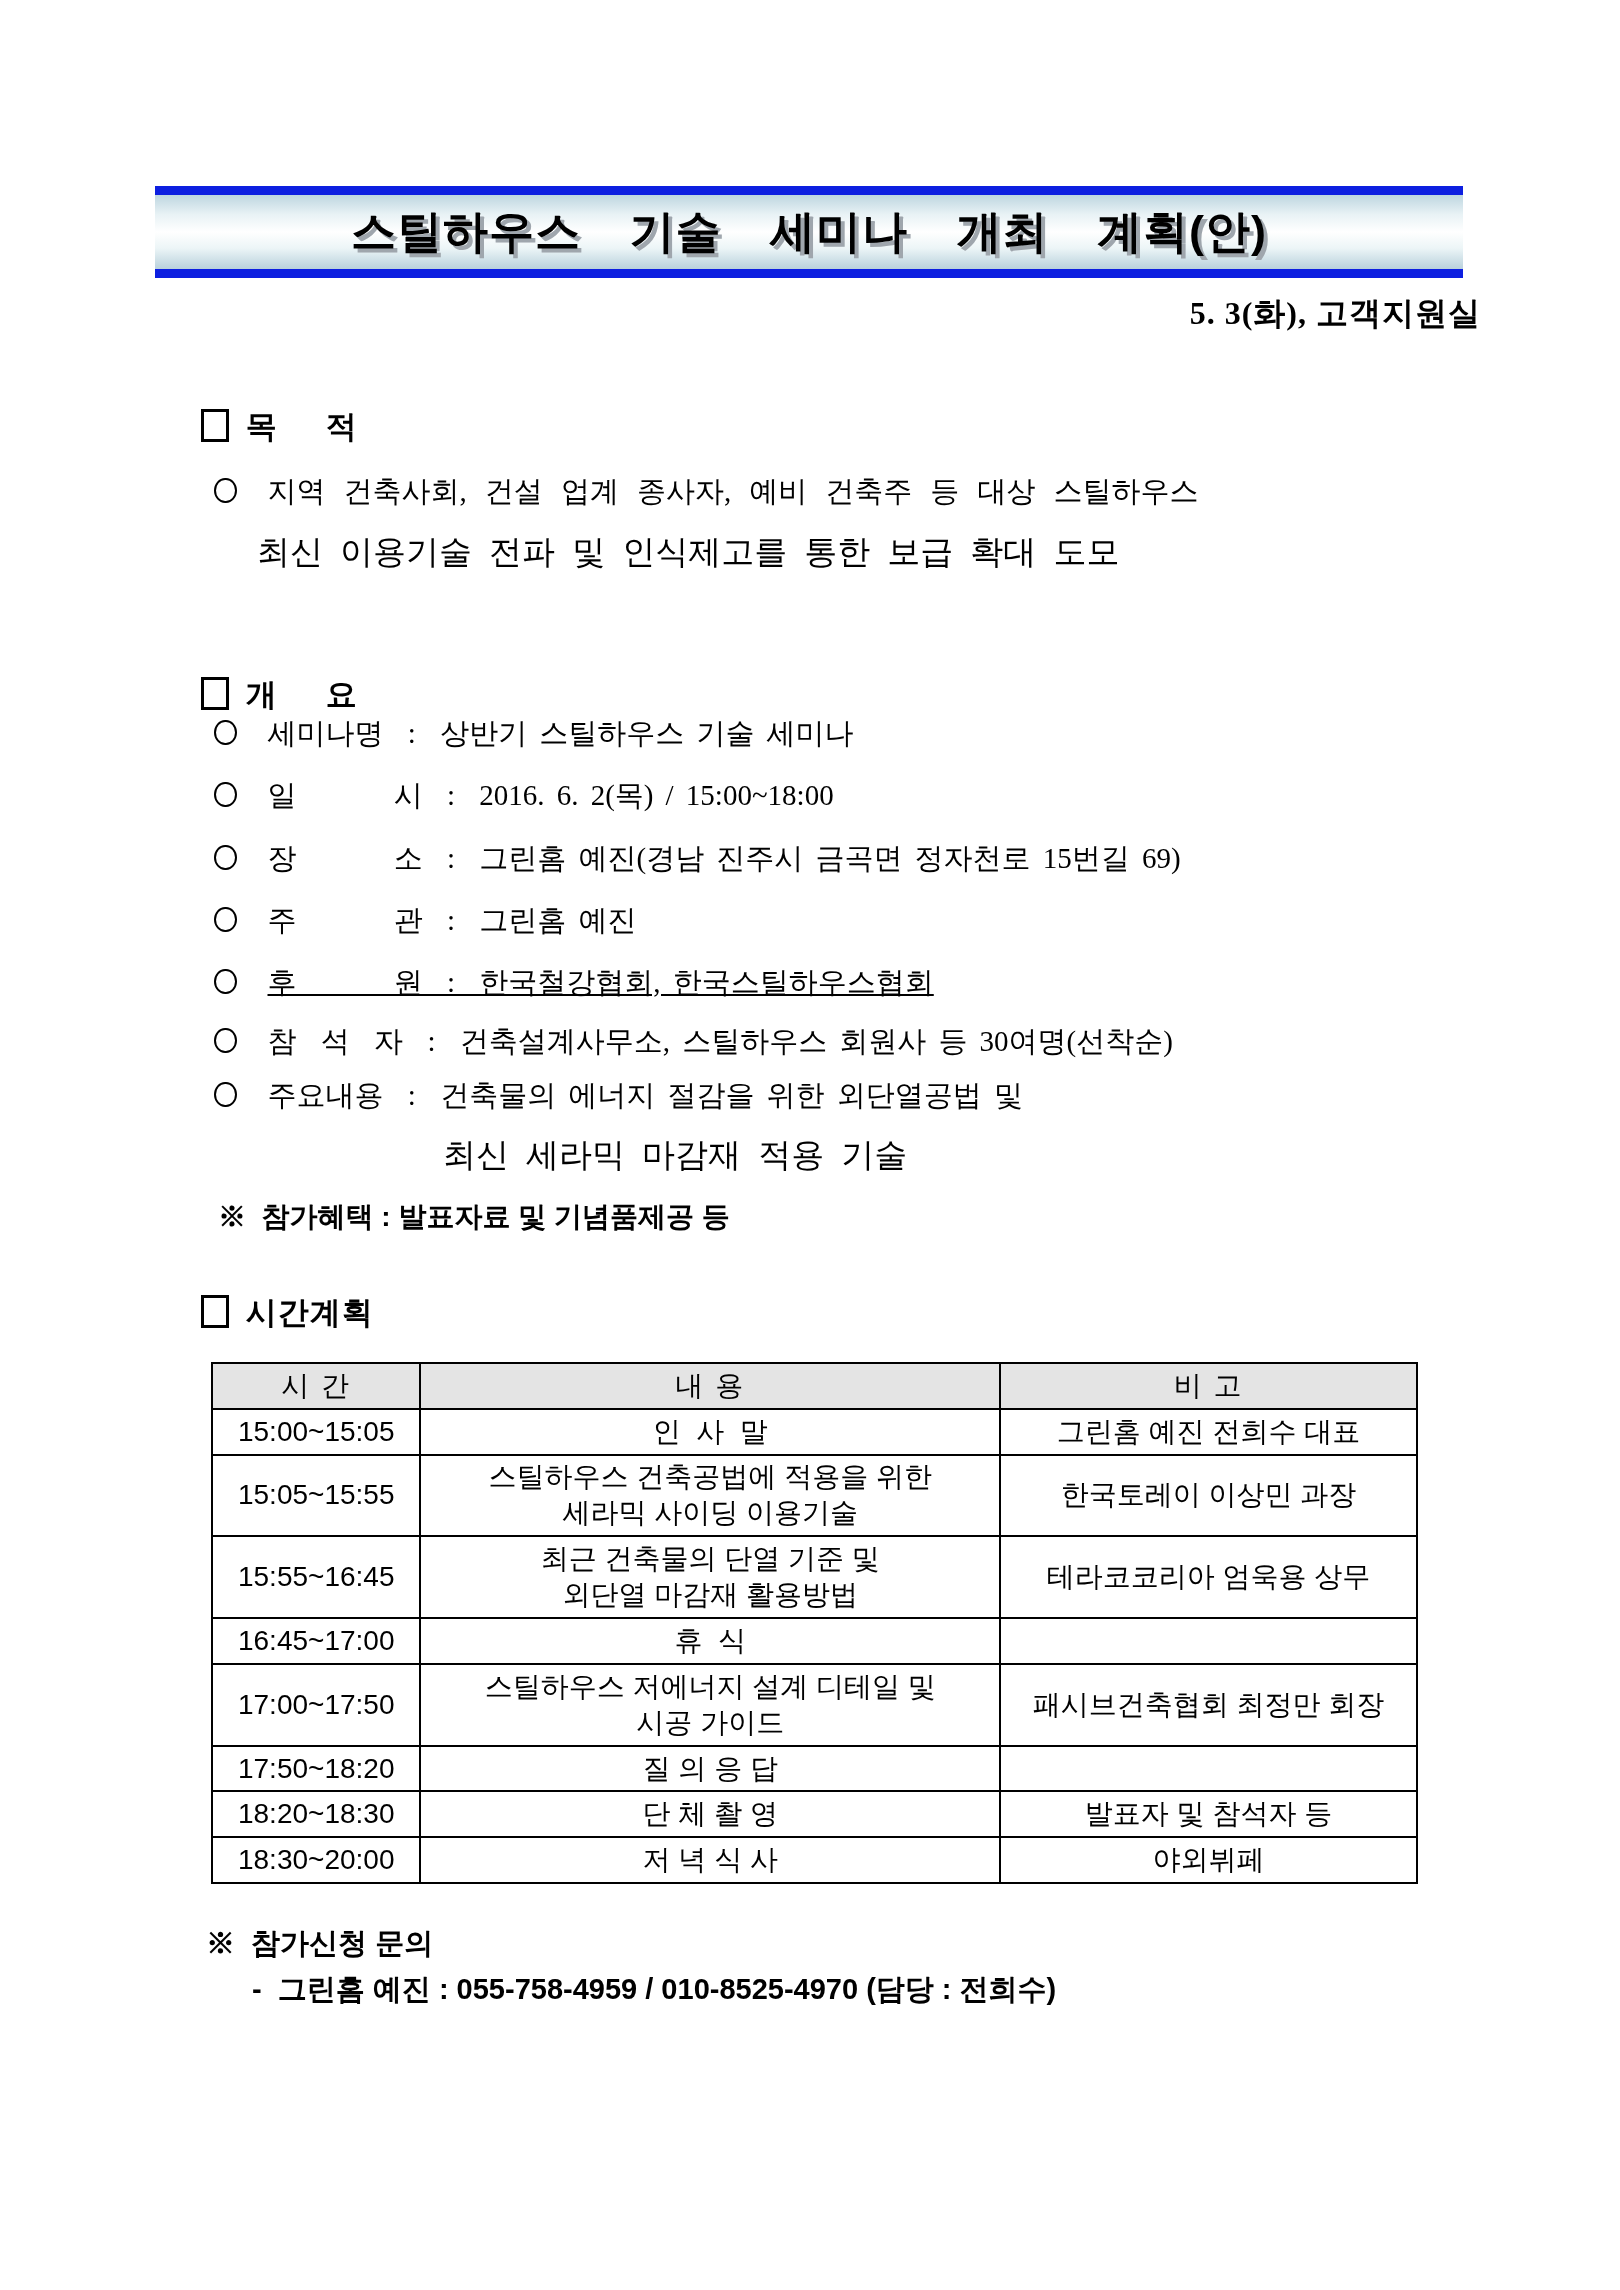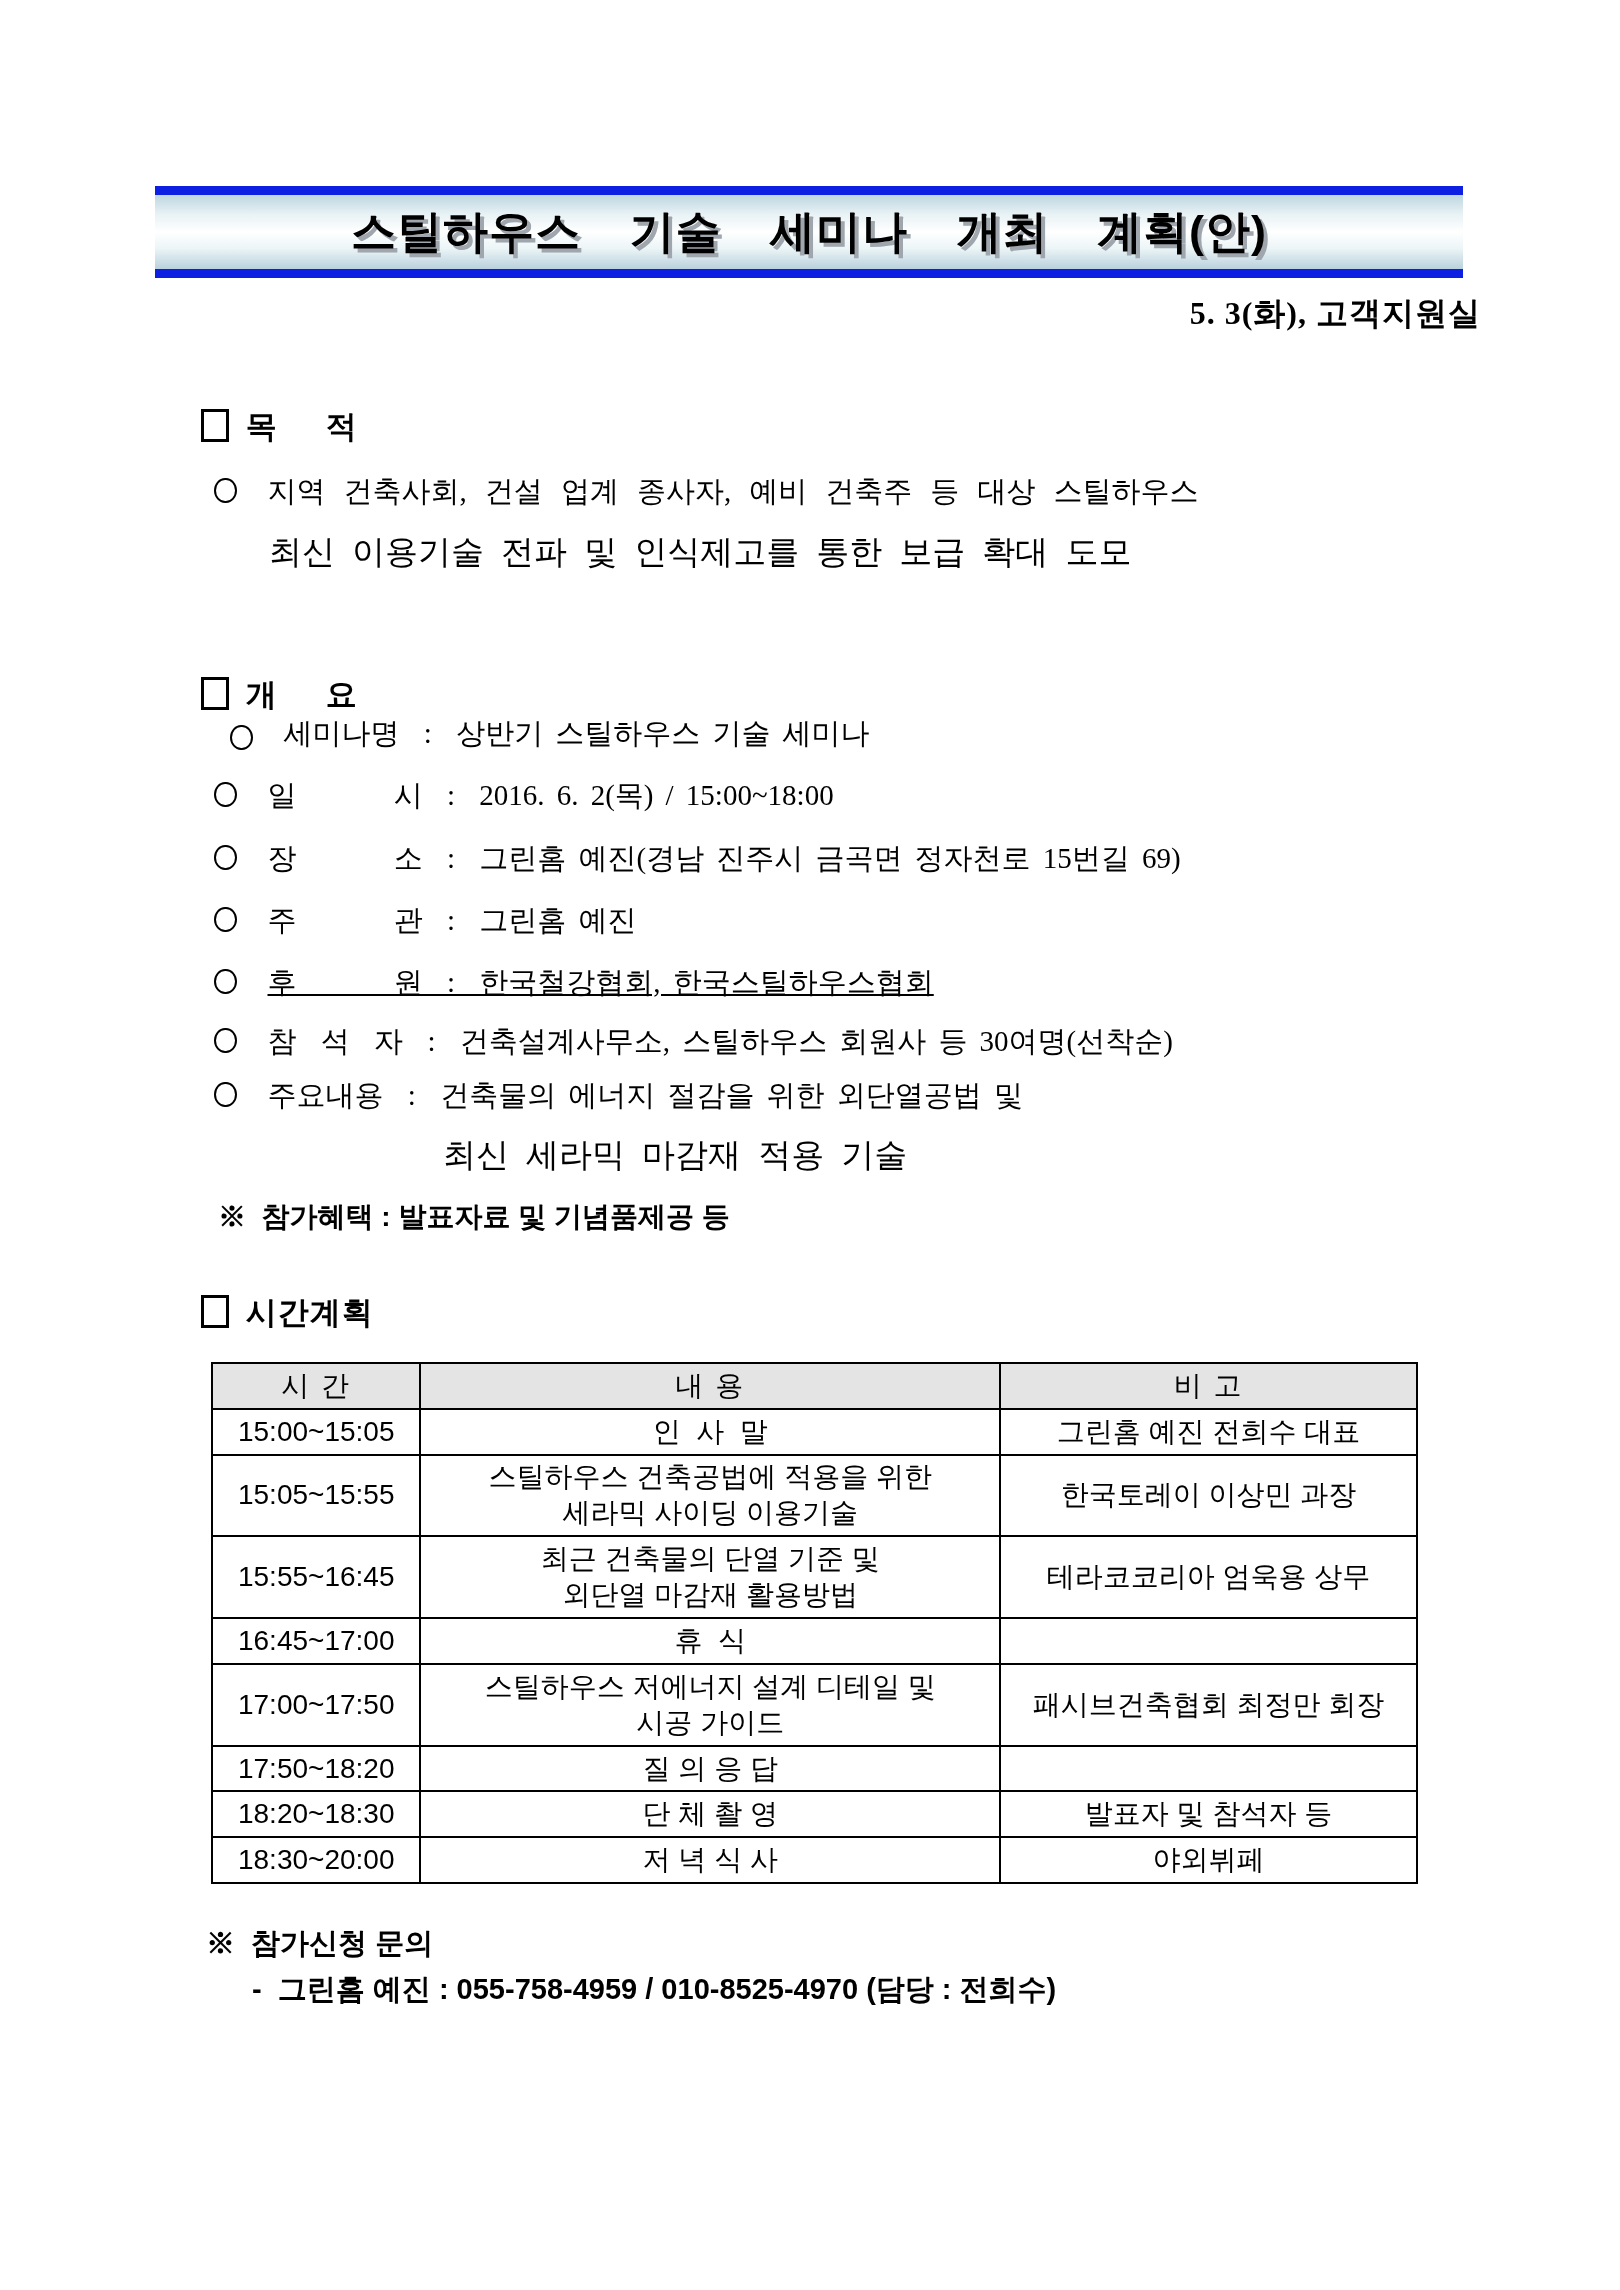--- a/index.html
+++ b/index.html
@@ -110,28 +110,28 @@
   <div class="date-line">5. 3(화), 고객지원실</div>
 
   <div class="h-row" style="top:404px; left:201px;">
     <span class="sq"></span>
     <span class="htxt">목     적</span>
   </div>
   <div class="b-row wide-ws" style="top:470px; left:214px;">
     <span class="ring"></span>
     <span class="txt">지역 건축사회, 건설 업계 종사자, 예비 건축주 등 대상 스틸하우스</span>
   </div>
-  <div class="cont-line" style="top:531px; left:257px;margin-left:12px;">최신 이용기술 전파 및 인식제고를 통한 보급 확대 도모</div>
+  <div class="cont-line" style="top:531px; left:257px;">최신 이용기술 전파 및 인식제고를 통한 보급 확대 도모</div>
 
   <div class="h-row" style="top:639px; left:201px;margin-top:33px;">
     <span class="sq"></span>
     <span class="htxt">개     요</span>
   </div>
 
-  <div class="b-row" style="top:712px; left:230px;align-items:center;">
+  <div class="b-row" style="top:712px; left:214px;">
     <span class="ring"></span>
     <span class="txt">세미나명  :  상반기 스틸하우스 기술 세미나</span>
   </div>
   <div class="b-row" style="top:774px; left:214px;">
     <span class="ring"></span>
     <span class="txt">일        시  :  2016. 6. 2(목) / 15:00~18:00</span>
   </div>
   <div class="b-row" style="top:837px; left:214px;">
     <span class="ring"></span>
     <span class="txt">장        소  :  그린홈 예진(경남 진주시 금곡면 정자천로 15번길 69)</span>

